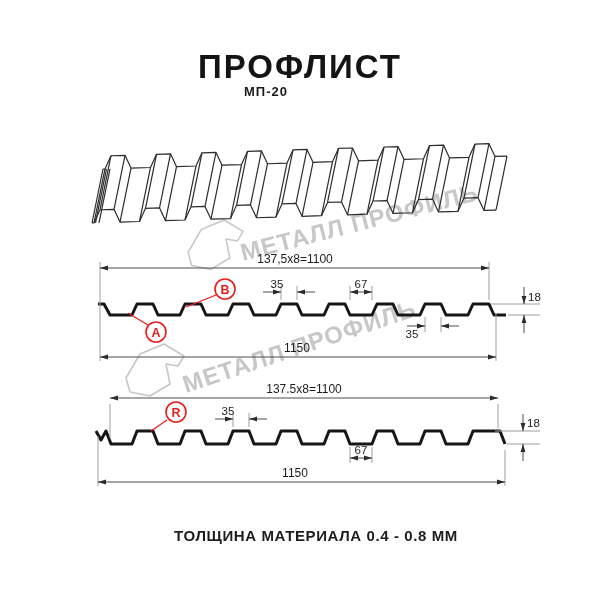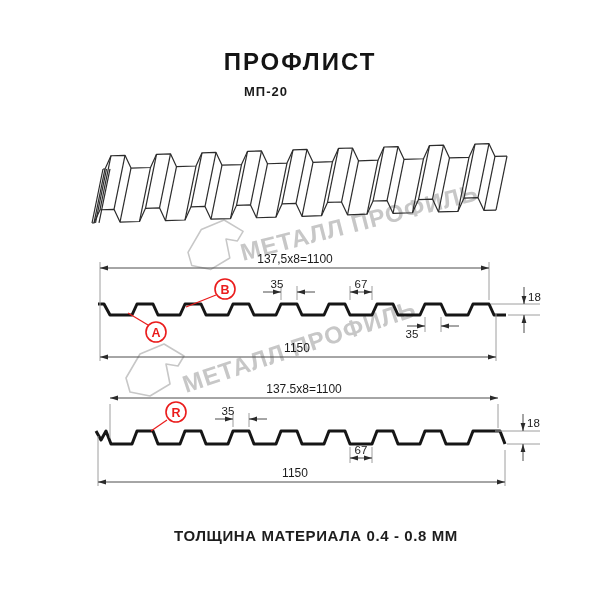--- a/index.html
+++ b/index.html
@@ -1,19 +1,19 @@
 <!DOCTYPE html>
 <html style="--red: #ea1c1c; --wm: #c7c7c7;"><head>
 <meta charset="utf-8">
 <style>
   html,body{margin:0;padding:0;background:#ffffff;}
   #stage{position:relative;width:600px;height:600px;background:#ffffff;overflow:hidden;
          font-family:"Liberation Sans",sans-serif;}
   .title{position:absolute;left:0;top:48px;width:600px;text-align:center;
-         font-size:24px;font-weight:800;letter-spacing:2px;color:#141414;}
+         font-size:33px;font-weight:800;letter-spacing:2px;color:#141414;}
   .subtitle{position:absolute;left:0;top:84px;width:532px;text-align:center;
          font-size:13px;font-weight:600;letter-spacing:1px;color:#1a1a1a;}
   .footer{position:absolute;left:0;top:527px;width:600px;text-align:center;
          font-size:15px;font-weight:700;letter-spacing:0.6px;color:#1d1d1d;margin-left:16px;}
   svg{position:absolute;left:0;top:0;}
   .thick{stroke:#161616;stroke-width:3;fill:none;stroke-linejoin:round;}
   .c3d{stroke:#2c2c2c;stroke-width:1.2;fill:none;stroke-linejoin:round;}
   .dim{stroke:#4d4d4d;stroke-width:1;fill:none;}
   .wit{stroke:#9e9e9e;stroke-width:1;fill:none;}
   .ah{fill:#2b2b2b;stroke:none;}

